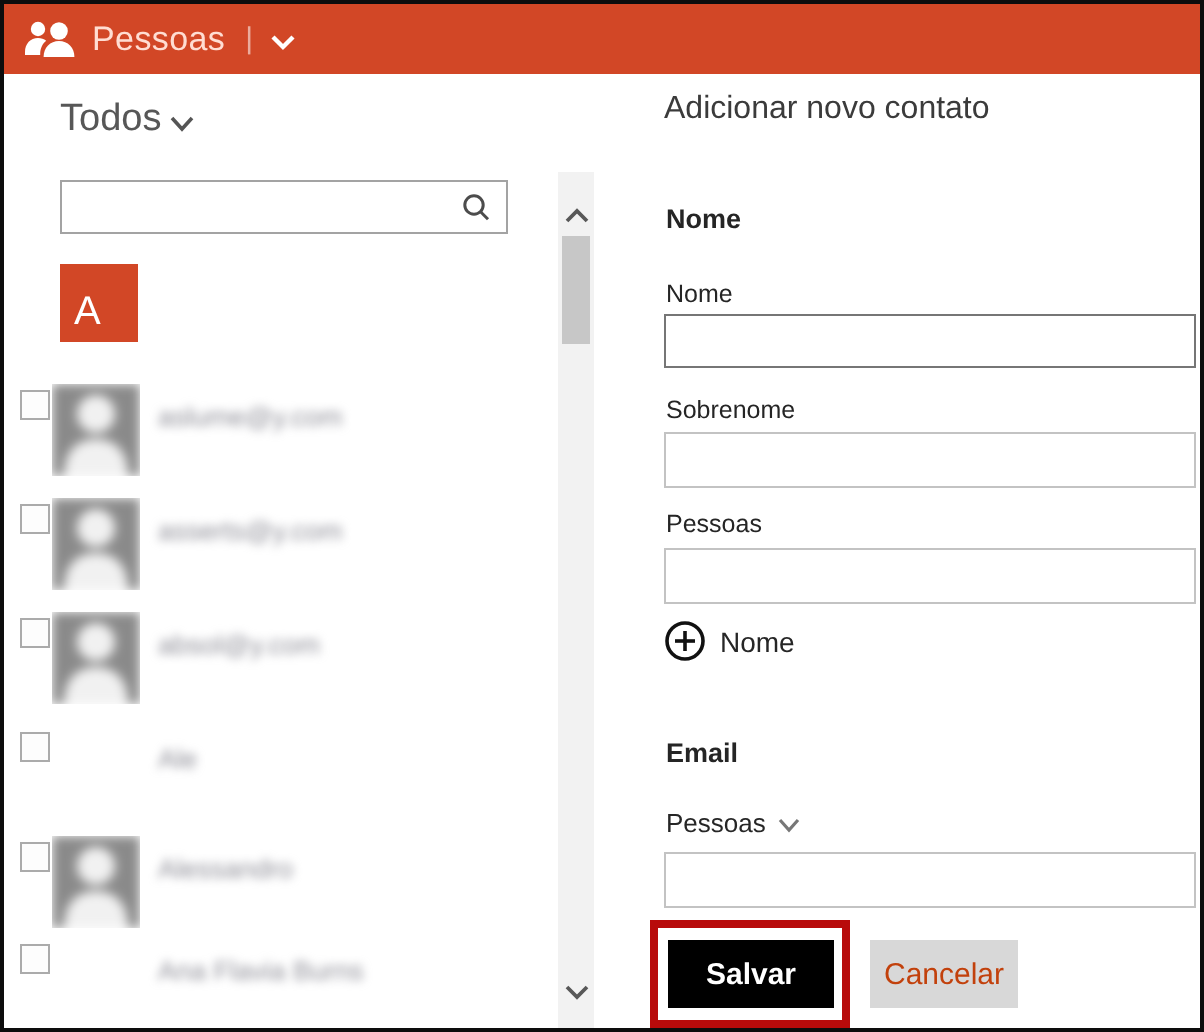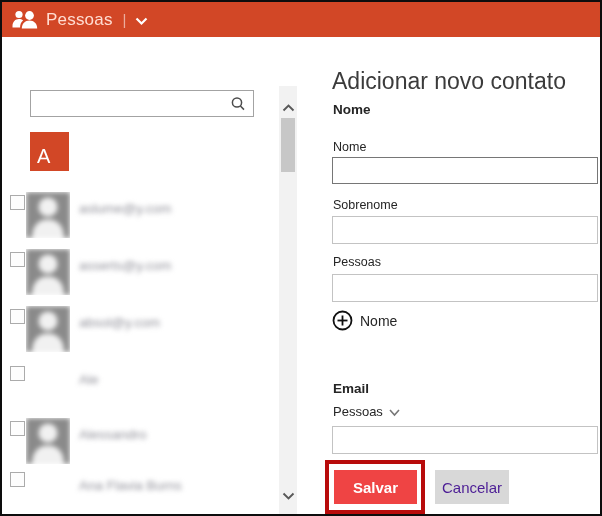--- a/index.html
+++ b/index.html
@@ -44,42 +44,42 @@
                   filter:blur(2.4px); white-space:nowrap; }
 
   
   .scrollbar { position:absolute; left:277px; top:84px; width:18px; height:430px; background:#f2f2f2; }
   .sb-up, .sb-down { position:absolute; left:0; width:18px; height:20px; display:flex;
                      align-items:center; justify-content:center; cursor:pointer; }
   .sb-up { top:12px; } .sb-down { bottom:10px; }
   .sb-thumb { position:absolute; left:2px; top:32px; width:14px; height:54px; background:#c7c7c7; cursor:grab; }
 
   
-  .pane-title { position:absolute; left:330px; top:44px; font-size:23px; font-weight:300; color:#3b3b3b;margin-top:22px; }
+  .pane-title { position:absolute; left:330px; top:44px; font-size:16px; font-weight:300; color:#3b3b3b; }
   .sec-heading { position:absolute; left:331px; font-size:13.5px; font-weight:bold; color:#252525; }
-  .sec-name { top:100px; } .sec-email { top:379px; }
+  .sec-name { top:100px; } .sec-email { top:367px; }
   .field-label { position:absolute; left:331px; font-size:12.5px; color:#252525; }
   .lbl-nome { top:138px; } .lbl-sobrenome { top:196px;text-align:center; } .lbl-empresa { top:253px; }
   .text-input { position:absolute; left:330px; width:266px; height:28px; background:#fff;
                 border:1px solid #c3c3c3; outline:none; padding:0 6px; font-size:13px; }
   .in-nome { top:155px; height:27px; border:1px solid #767676; }
   .in-sobrenome { top:214px; } .in-empresa { top:272px; } .in-email { top:424px; }
 
   .add-field { position:absolute; left:330px; top:308px; display:flex; align-items:center; cursor:pointer; }
   .add-field-label { font-size:14px; color:#262626; margin-left:7px; }
 
   .email-type { position:absolute; left:331px; top:402px; display:flex; align-items:center; cursor:pointer; }
   .email-type-label { font-size:13px; color:#262626; }
   .email-type .filter-chev { margin-left:6px; margin-top:3px; }
 
   .save-button { position:absolute; left:332px; top:468px; width:83px; height:34px;
-                 background:#ef4444; border:none; color:#fff; font-size:15px; font-weight:600;
+                 background:#000000; border:none; color:#fff; font-size:15px; font-weight:600;
                  font-family:inherit; cursor:pointer; }
   .cancel-button { position:absolute; left:433px; top:468px; width:74px; height:34px;
-                   background:#d8d8d8; border:none; color:#4c1d95; font-size:15px;
+                   background:#d8d8d8; border:none; color:#c2410c; font-size:15px;
                    font-family:inherit; cursor:pointer; }
   .highlight-annotation { position:absolute; left:323px; top:458px; width:100px; height:54px;
                           border:4px solid #b80b0b; pointer-events:none; z-index:5; }
 </style>
 </head>
 <body>
 
 <div class="frame">
 
   <div class="app-header">
@@ -95,20 +95,28 @@
     </span>
     <span class="app-title">Pessoas</span>
     <span class="hdr-sep">|</span>
     <span class="hdr-chev">
       <svg width="13" height="9" viewBox="0 0 13 9">
           <path d="M1.5 1.5 L6.5 6.5 L11.5 1.5" fill="none" stroke="#ffffff" stroke-width="2.2"></path>
         </svg>
     </span>
   </div>
 
+  <div class="filter-row">
+    <span class="filter-label">Todos</span>
+    <span class="filter-chev">
+      <svg width="12" height="8" viewBox="0 0 12 8">
+          <path d="M1 1 L6 6.5 L11 1" fill="none" stroke="#555" stroke-width="1.8"></path>
+        </svg>
+    </span>
+  </div>
 
   <div class="search-box">
     <input class="search-input" type="text" placeholder="" style="">
     <span class="search-icon">
       <svg width="16" height="16" viewBox="0 0 16 16">
         <circle cx="7" cy="6.5" r="4.6" fill="none" stroke="#4c4c4c" stroke-width="1.5"></circle>
         <line x1="10.4" y1="10" x2="14" y2="13.6" stroke="#4c4c4c" stroke-width="1.5"></line>
       </svg>
     </span>
   </div>

